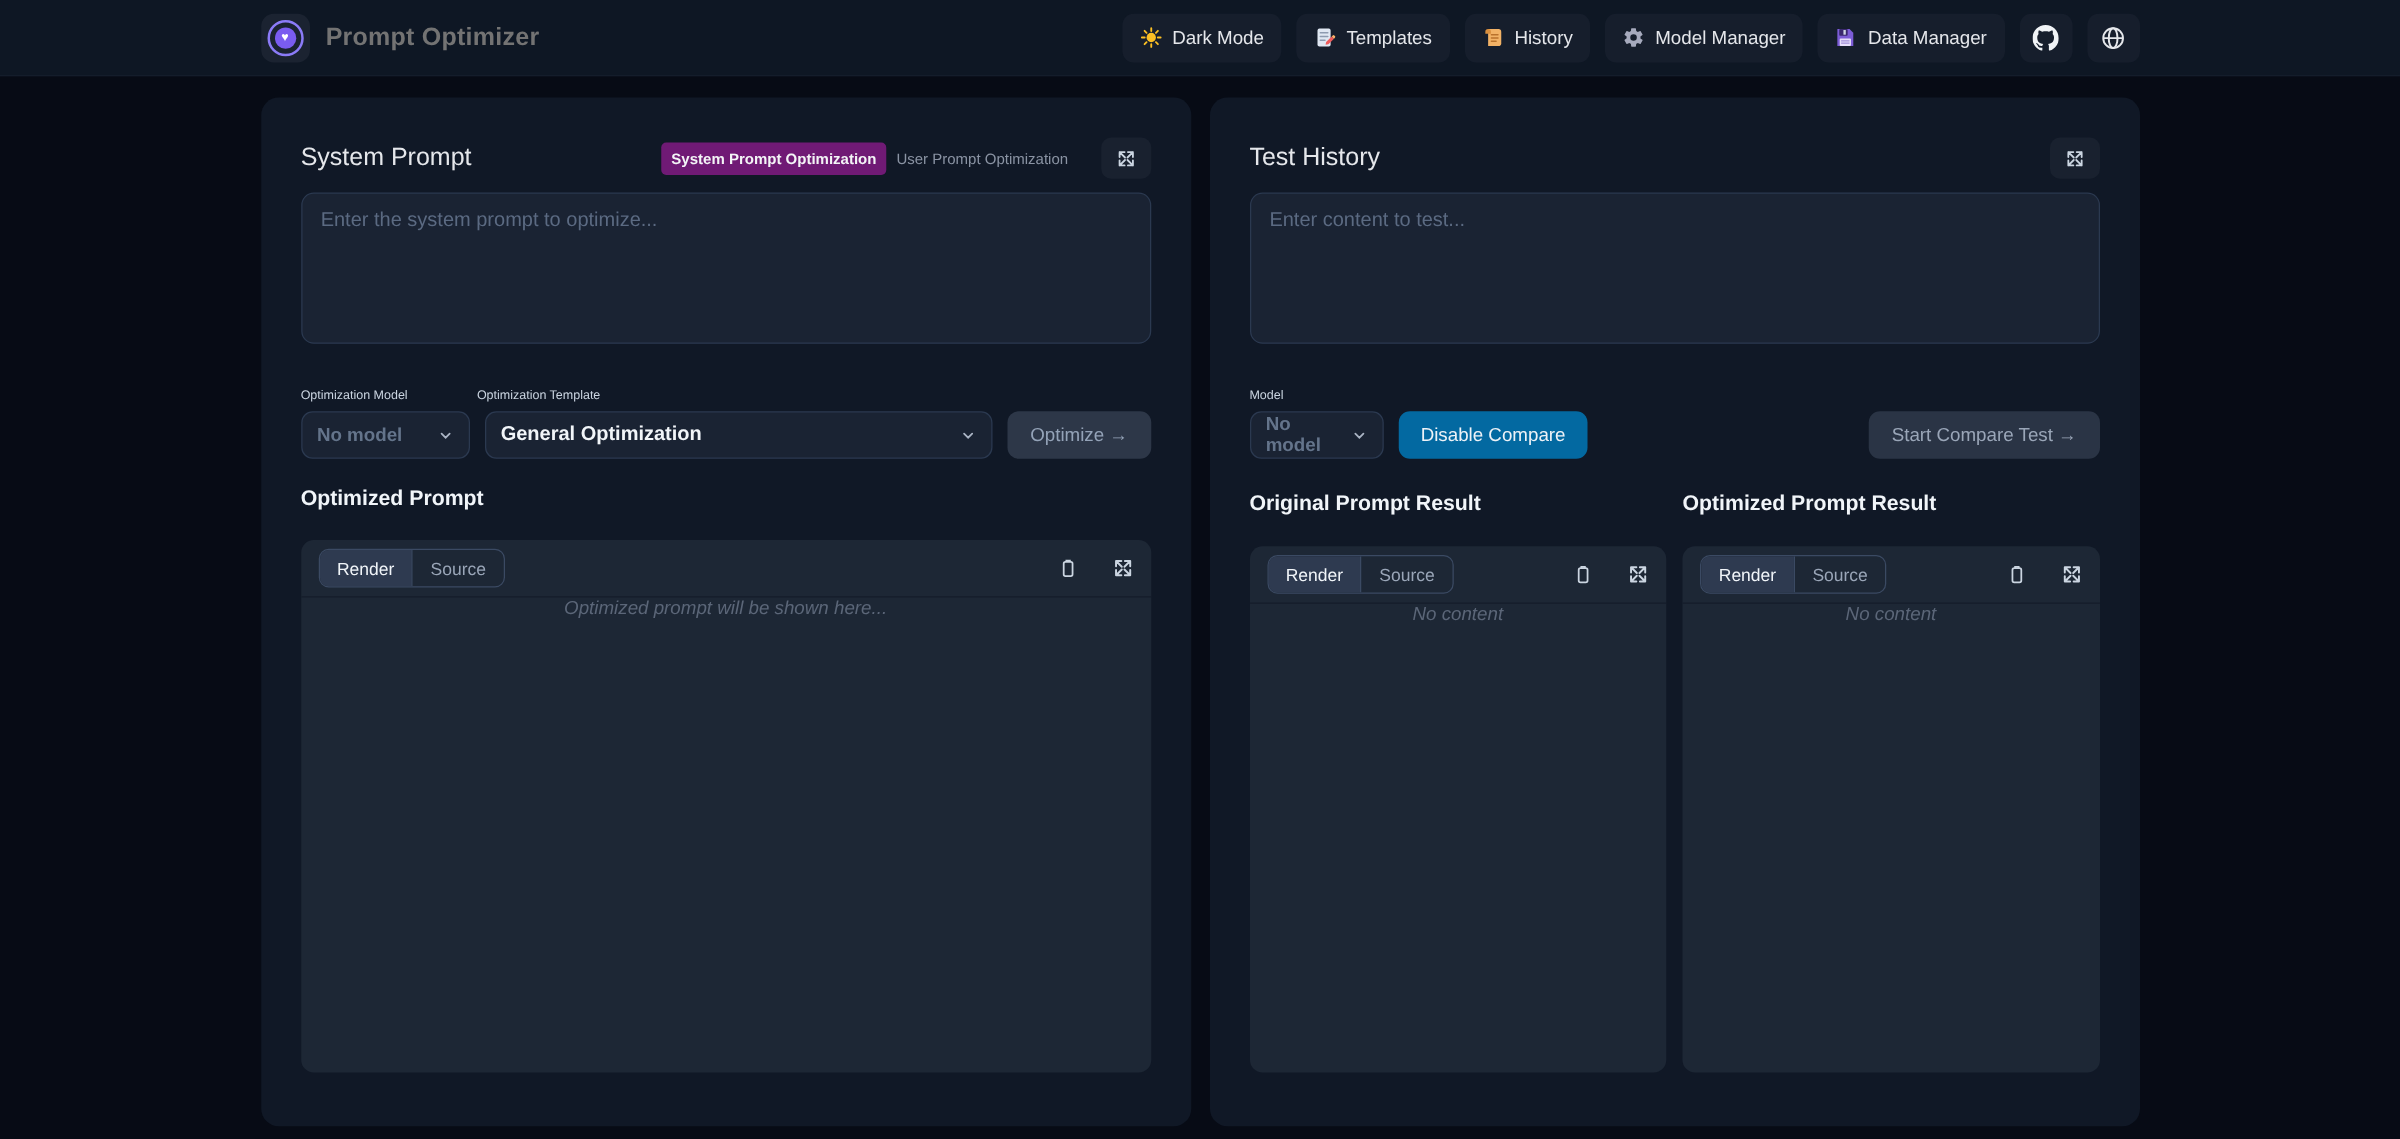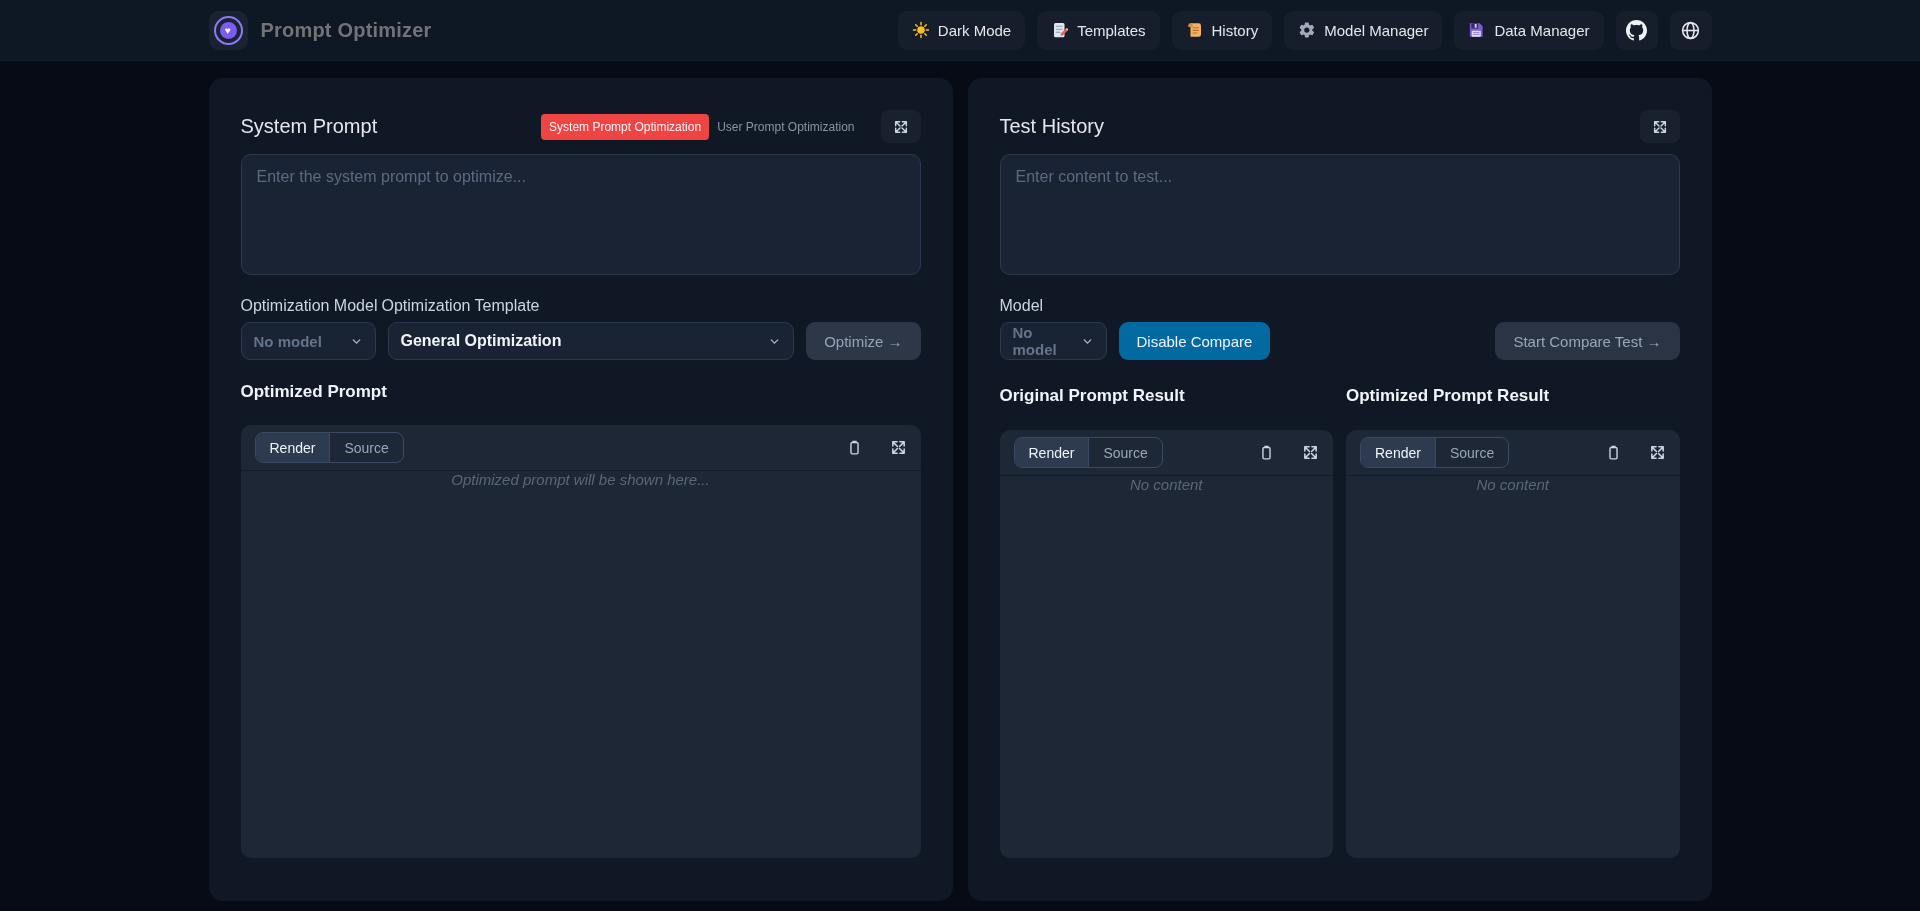--- a/index.html
+++ b/index.html
@@ -25,25 +25,25 @@
   .nav-ico { width: 18px; height: 18px; display: inline-flex; }
   
   .main-inner { width: 1503px; margin: 17px auto 0; display: flex; gap: 15px; }
   .card { width: 744px; height: 823px; background: #101826; border-radius: 14px; padding: 32px 32px 43px; display: flex; flex-direction: column; }
   .card-head { display: flex; align-items: center; height: 33px; }
   .card-title { font-size: 20px; font-weight: 400; color: #e5e7eb; }
   .expand-btn { width: 40px; height: 33px; margin-left: 18px; border: none; border-radius: 8px; background: #19212f;
                 color: #cbd5e1; display: flex; align-items: center; justify-content: center; cursor: pointer; }
   .mode-toggle { margin-left: auto; display: flex; align-items: center; font-size: 12px; cursor: pointer; }
   .mode-opt { padding: 6px 8px; color: #8a93a3; white-space: nowrap; }
-  .mode-opt.selected { background: #ef4444; color: #f3f4f6; font-weight: normal; border-radius: 4px; }
+  .mode-opt.selected { background: #701a75; color: #f3f4f6; font-weight: bold; border-radius: 4px; }
   .prompt-input { margin-top: 11px; height: 121px; width: 100%; background: #1a2333; border: 1px solid #2b3950;
                   border-radius: 10px; padding: 13px 15px; color: #e5e7eb; font-size: 16px; font-family: inherit; resize: none; }
   .prompt-input::placeholder { color: #5b6a82; }
-  .labels-row { display: flex; margin-top: 22px; font-size: 16px; color: #cbd5e1; }
+  .labels-row { display: flex; margin-top: 36px; font-size: 10px; color: #cbd5e1; }
   .label-fixed { width: 141px; }
   .controls-row { display: flex; align-items: center; gap: 12px; margin-top: 7px; height: 38px; }
   .select { height: 38px; background: #1a2333; border: 1px solid #2b3950; border-radius: 9px;
             display: flex; align-items: center; padding: 0 12px; gap: 1px; cursor: pointer; font-weight: bold; }
   .select .muted { color: #64748b; font-size: 15px; }
   .select .strong { color: #f1f5f9; font-size: 16px; }
   .sel-model { width: 135px; justify-content: space-between; }
   .sel-template { flex: 1; justify-content: space-between; }
   .sel-small { width: 107px; justify-content: space-between; }
   .chev { width: 13px; height: 13px; color: #aab4c4; flex: none; }

